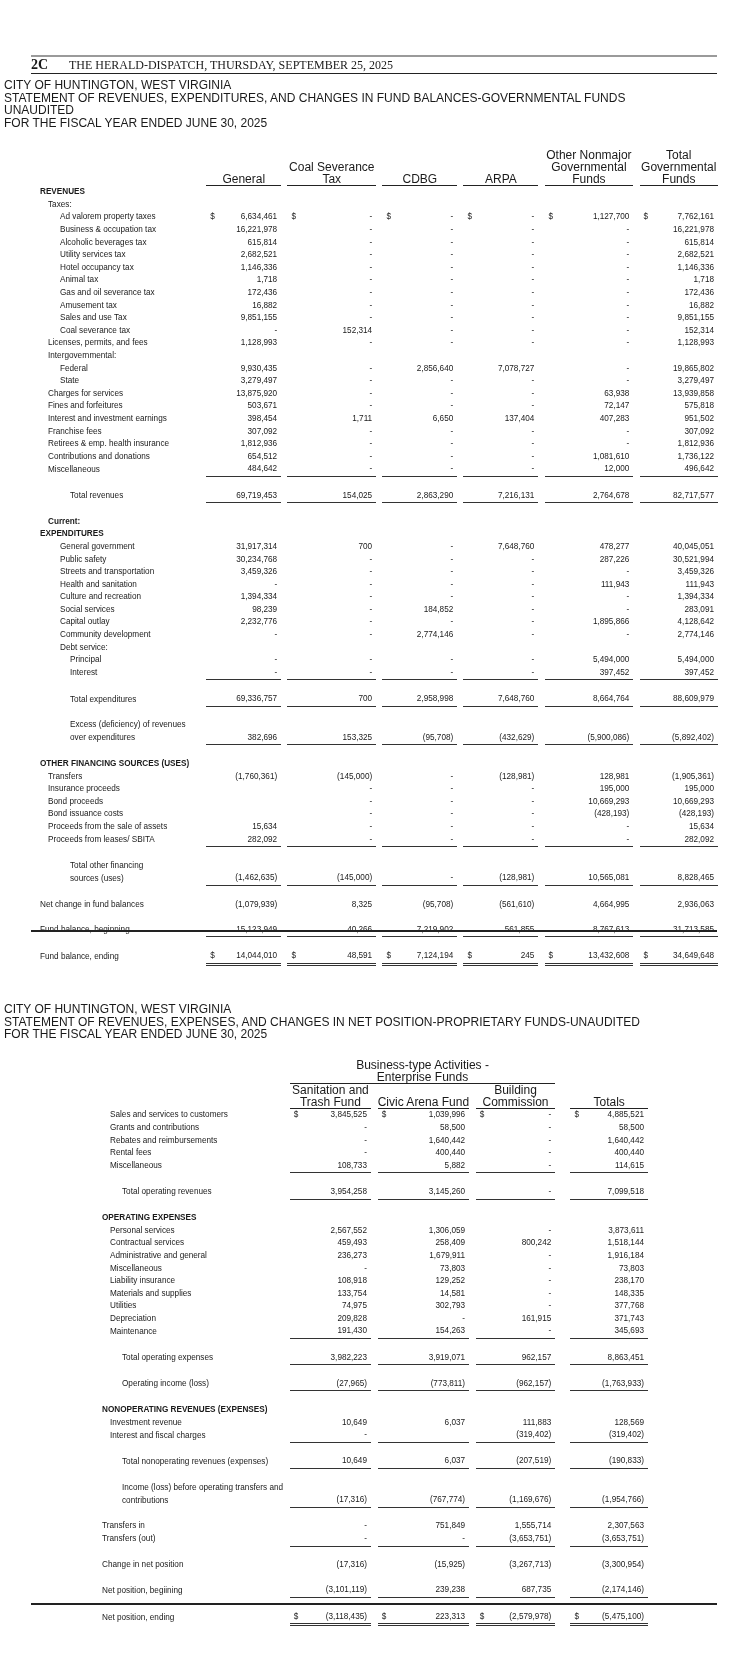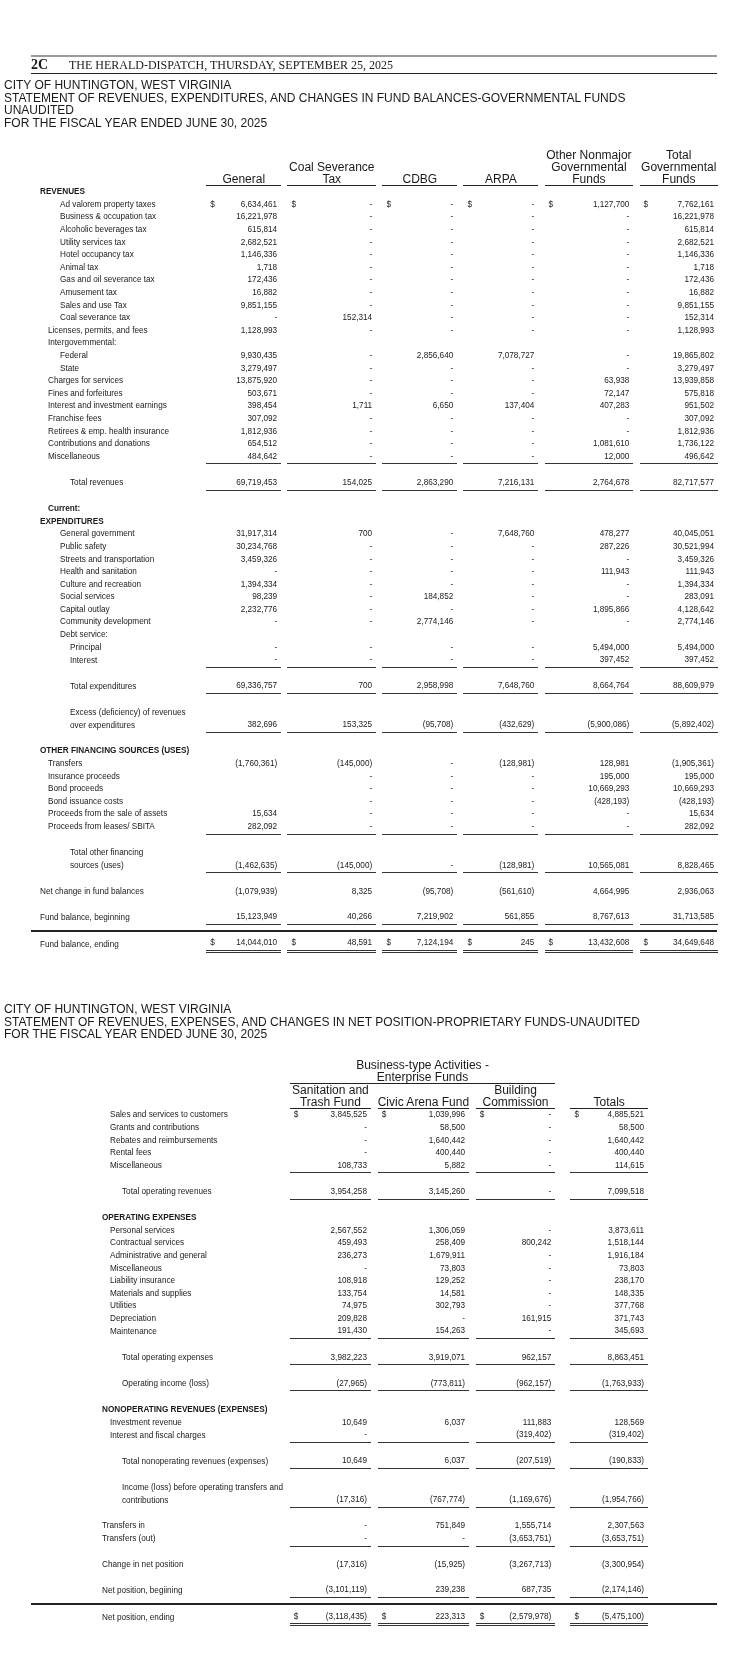--- a/index.html
+++ b/index.html
@@ -133,20 +133,41 @@
           <td class="cur"></td>
           <td class="num"></td>
           <td></td>
           <td class="cur"></td>
           <td class="num"></td>
           <td></td>
           <td class="cur"></td>
           <td class="num"></td>
         </tr>
         <tr>
+          <td class="lbl i1">Taxes:</td>
+          <td></td>
+          <td class="cur"></td>
+          <td class="num"></td>
+          <td></td>
+          <td class="cur"></td>
+          <td class="num"></td>
+          <td></td>
+          <td class="cur"></td>
+          <td class="num"></td>
+          <td></td>
+          <td class="cur"></td>
+          <td class="num"></td>
+          <td></td>
+          <td class="cur"></td>
+          <td class="num"></td>
+          <td></td>
+          <td class="cur"></td>
+          <td class="num"></td>
+        </tr>
+        <tr>
           <td class="lbl i2">Ad valorem property taxes</td>
           <td></td>
           <td class="cur c">$</td>
           <td class="num c">6,634,461</td>
           <td></td>
           <td class="cur c">$</td>
           <td class="num c">-</td>
           <td></td>
           <td class="cur c">$</td>
           <td class="num c">-</td>

